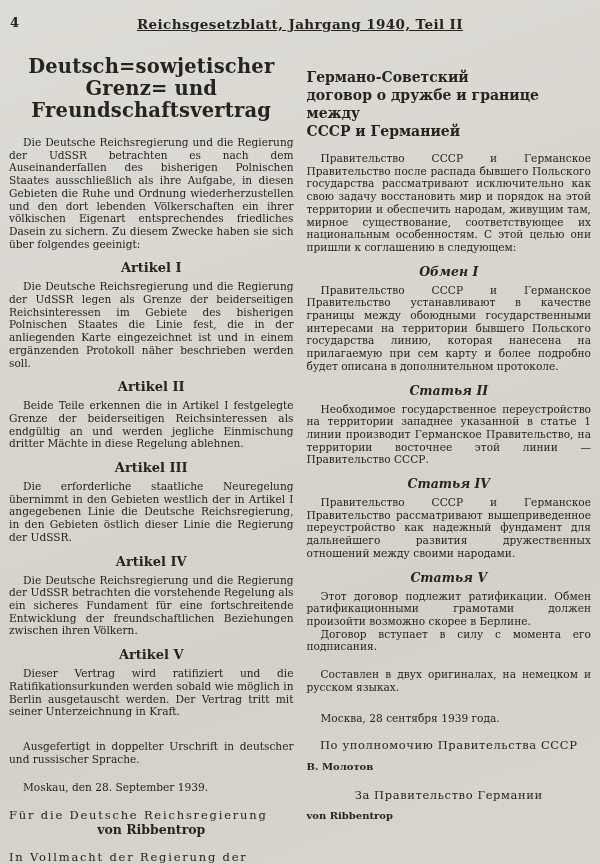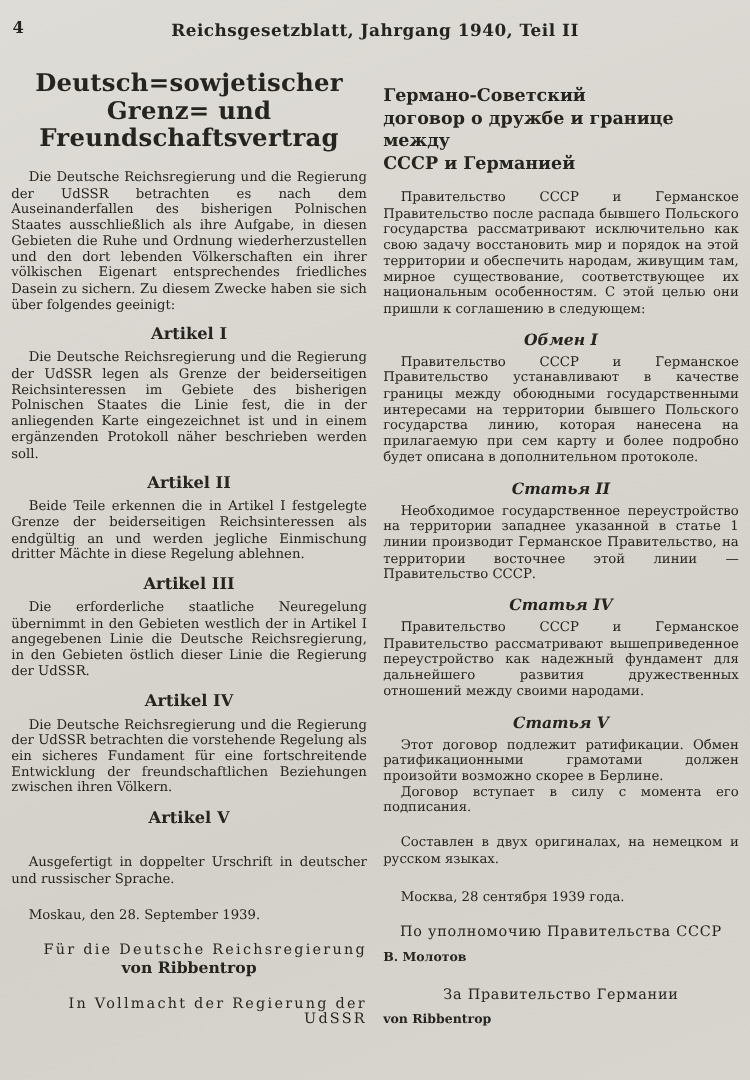--- a/index.html
+++ b/index.html
@@ -19,40 +19,41 @@
   }
   .running-header{position:relative;text-align:center;height:22px;}
   .page-num{
     position:absolute;left:1px;top:1px;
     font-size:13px;font-weight:bold;
   }
   .header-title{
     display:inline-block;
     font-size:13.5px;font-weight:bold;
     letter-spacing:.4px;
+    text-decoration:underline;
   }
   .columns{display:flex;gap:13px;margin-top:16px;}
   .col{width:285px;}
 
   
   .german{font-size:10.6px;line-height:12.7px;text-align:justify;}
   .de-title{margin:4px 0 14px 0;text-align:center;}
   .de-title-line{
     font-size:19.5px;line-height:22px;font-weight:bold;letter-spacing:.2px;
   }
   .german p{margin:0;text-indent:14px;}
   .art-heading{
     text-align:center;text-indent:0;
     margin:10px 0 5px 0;
     font-size:13px;line-height:15px;font-weight:bold;
   }
   .closing{margin-top:22px !important;}
   .dateline{margin-top:16px !important;text-align:left;}
   .sig-role{
-    text-align:right;margin-top:15px;
+    text-align:left;margin-top:15px;
     font-size:11.5px;letter-spacing:1.8px;
   }
   .sig-name{
     text-align:center;margin-top:2px;
     font-size:12.5px;font-weight:bold;
   }
 
   
   .russian{font-size:10.6px;line-height:12.7px;text-align:justify;}
   .ru-title{margin:16px 0 12px 0;text-align:left;}
@@ -103,20 +104,21 @@
       <div class="art-heading">Artikel II</div>
       <p>Beide Teile erkennen die in Artikel I festgelegte Grenze der beiderseitigen Reichsinteressen als endgültig an und werden jegliche Einmischung dritter Mächte in diese Regelung ablehnen.</p>
 
       <div class="art-heading">Artikel III</div>
       <p>Die erforderliche staatliche Neuregelung übernimmt in den Gebieten westlich der in Artikel I angegebenen Linie die Deutsche Reichsregierung, in den Gebieten östlich dieser Linie die Regierung der UdSSR.</p>
 
       <div class="art-heading">Artikel IV</div>
       <p>Die Deutsche Reichsregierung und die Regierung der UdSSR betrachten die vorstehende Regelung als ein sicheres Fundament für eine fortschreitende Entwicklung der freundschaftlichen Beziehungen zwischen ihren Völkern.</p>
 
       <div class="art-heading">Artikel V</div>
+      <p>Dieser Vertrag wird ratifiziert und die Ratifikationsurkunden werden sobald wie möglich in Berlin ausgetauscht werden. Der Vertrag tritt mit seiner Unterzeichnung in Kraft.</p>
 
       <p class="closing">Ausgefertigt in doppelter Urschrift in deutscher und russischer Sprache.</p>
       <p class="dateline">Moskau, den 28. September 1939.</p>
 
       <div class="sig-role">Für die Deutsche Reichsregierung</div>
       <div class="sig-name">von Ribbentrop</div>
 
       <div class="sig-role">In Vollmacht der Regierung der UdSSR</div>
 
     </div>

